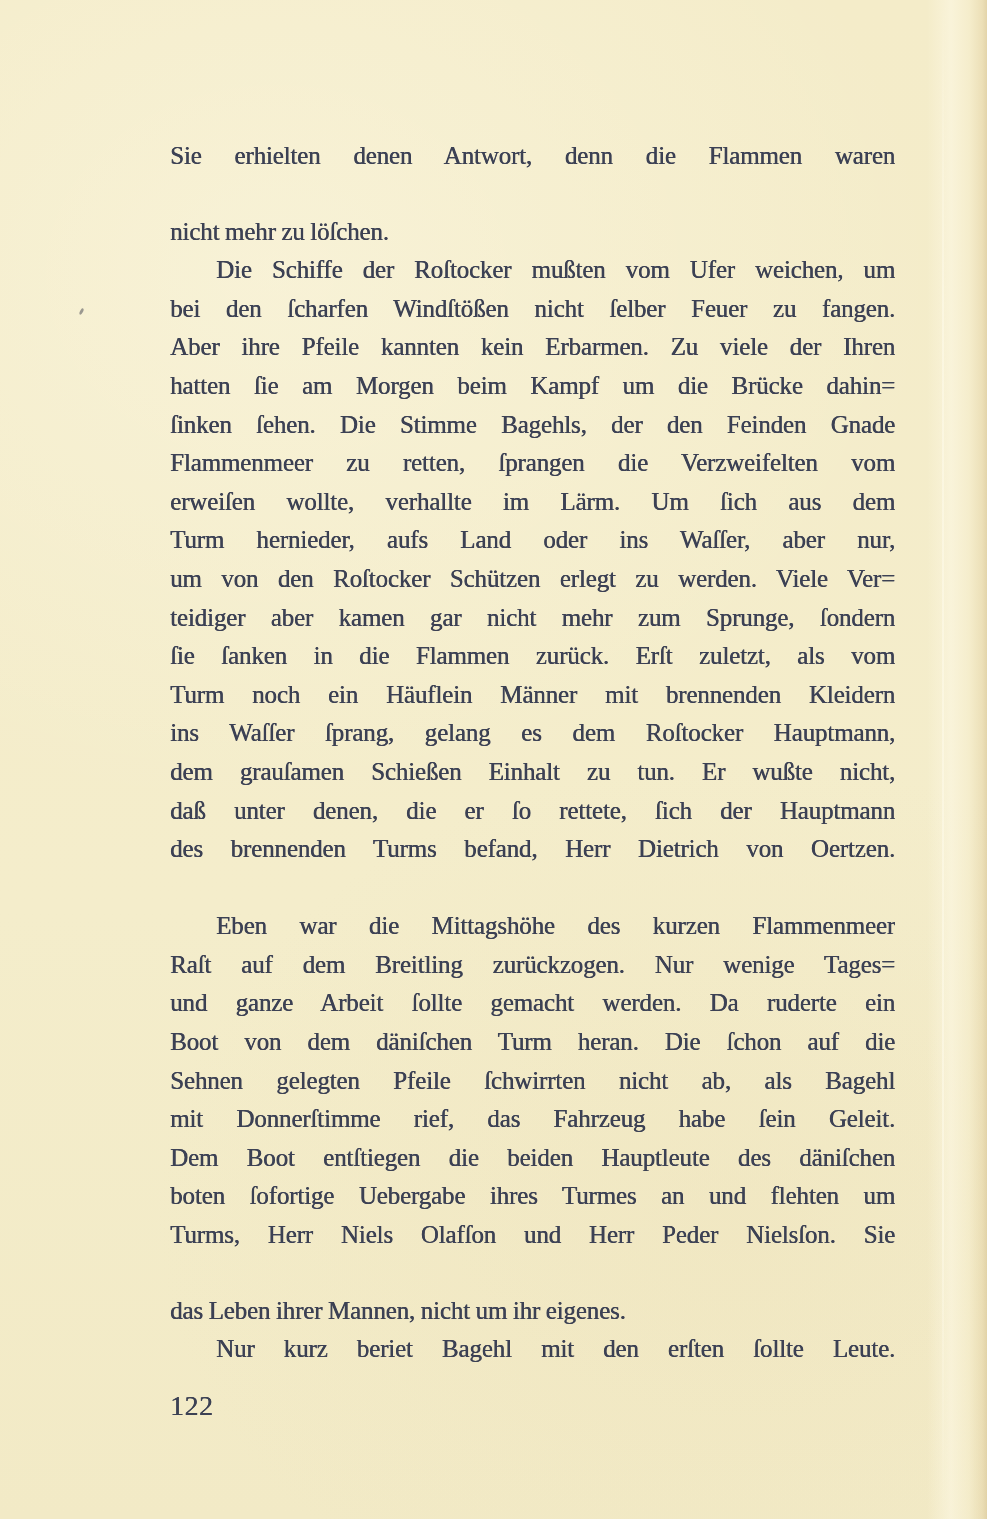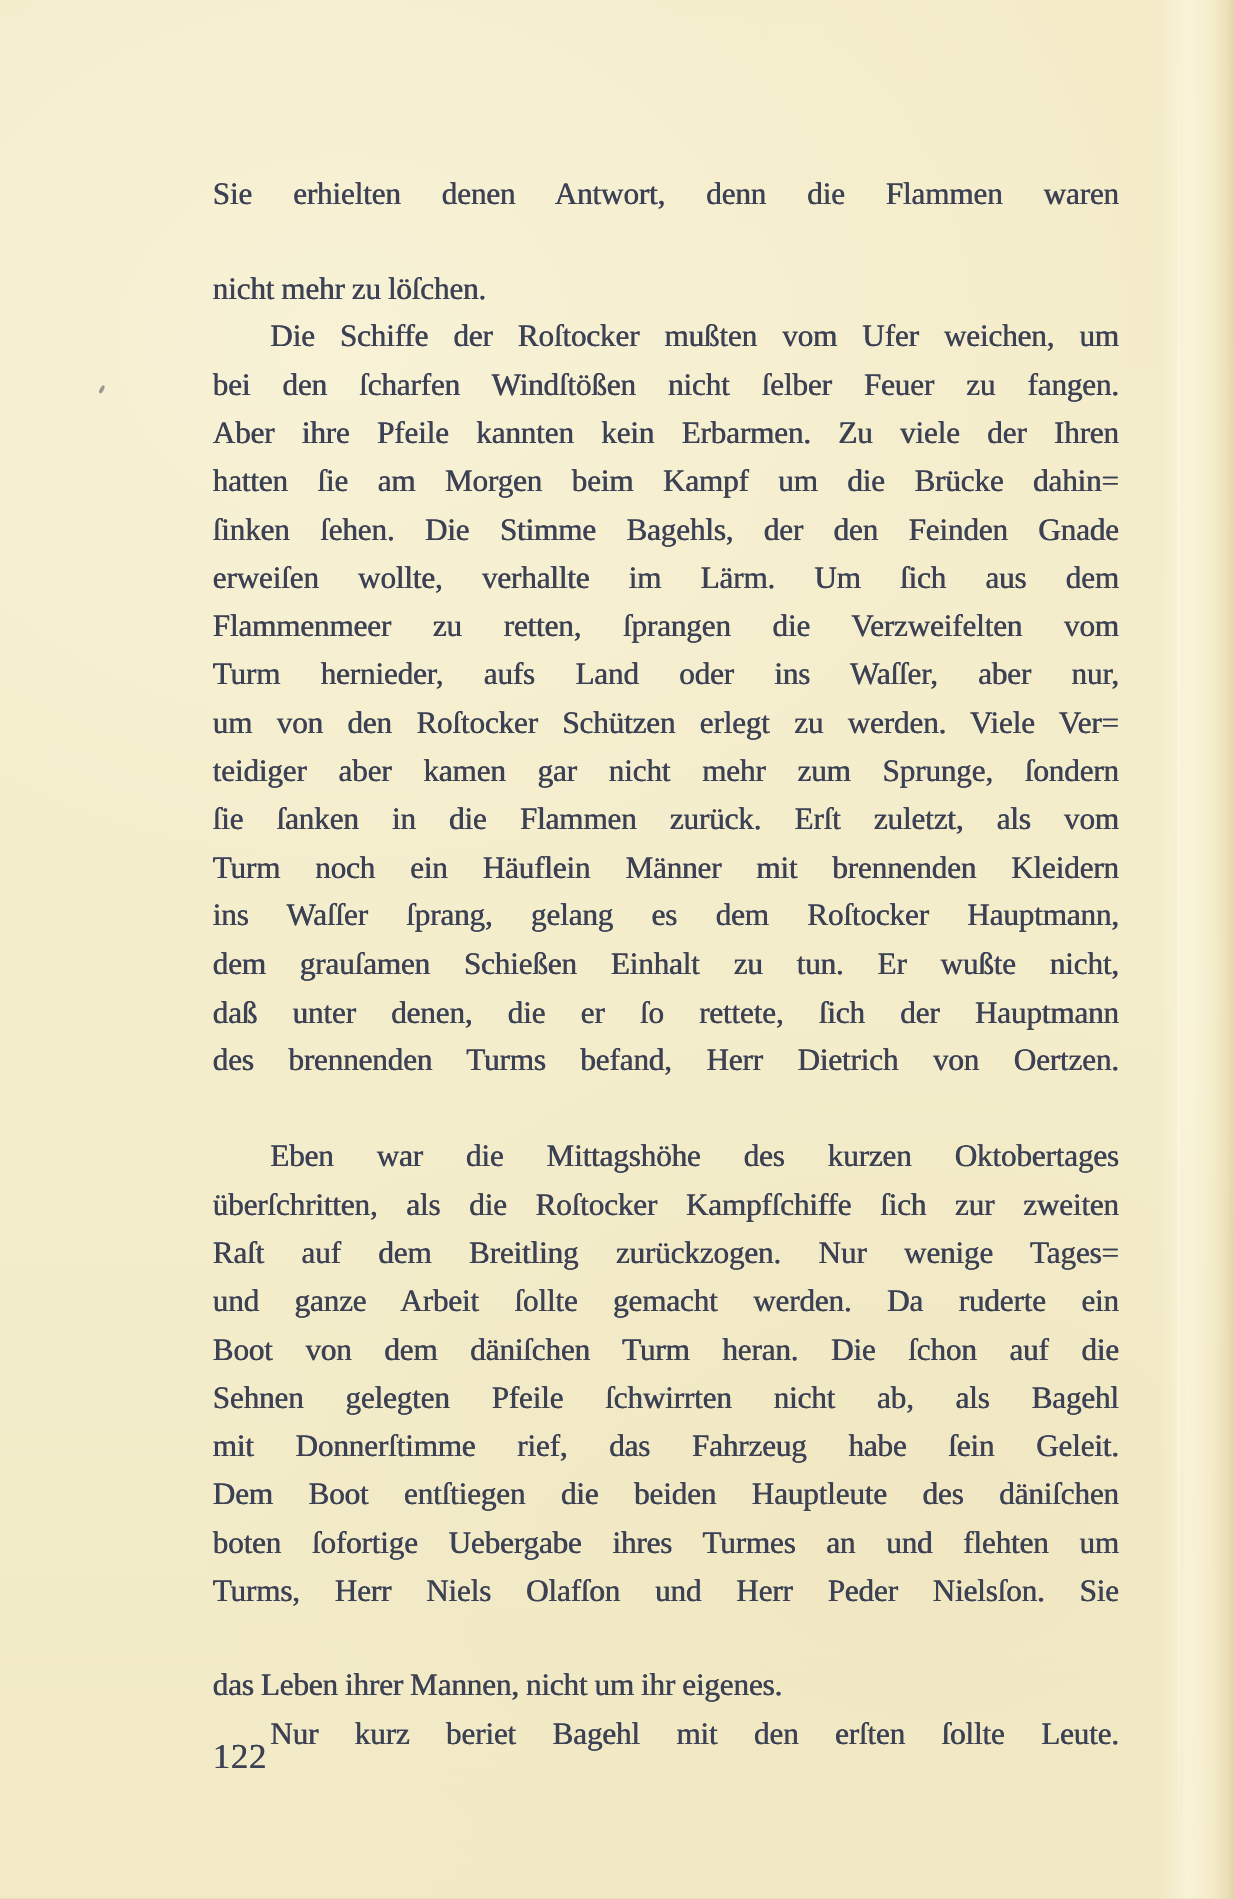--- a/index.html
+++ b/index.html
@@ -104,35 +104,34 @@
   <div class="paragraph">
         <div class="line">Sie erhielten denen Antwort, denn die Flammen waren</div>
         <div class="line line-end">nicht mehr zu löſchen.</div>
       </div>
       <div class="paragraph">
         <div class="line indent">Die Schiffe der Roſtocker mußten vom Ufer weichen, um</div>
         <div class="line">bei den ſcharfen Windſtößen nicht ſelber Feuer zu fangen.</div>
         <div class="line">Aber ihre Pfeile kannten kein Erbarmen. Zu viele der Ihren</div>
         <div class="line">hatten ſie am Morgen beim Kampf um die Brücke dahin=</div>
         <div class="line">ſinken ſehen. Die Stimme Bagehls, der den Feinden Gnade</div>
+        <div class="line">Flammenmeer zu retten, ſprangen die Verzweifelten vom</div>
         <div class="line">erweiſen wollte, verhallte im Lärm. Um ſich aus dem</div>
-        <div class="line">Flammenmeer zu retten, ſprangen die Verzweifelten vom</div>
         <div class="line">Turm hernieder, aufs Land oder ins Waſſer, aber nur,</div>
         <div class="line">um von den Roſtocker Schützen erlegt zu werden. Viele Ver=</div>
         <div class="line">teidiger aber kamen gar nicht mehr zum Sprunge, ſondern</div>
         <div class="line">ſie ſanken in die Flammen zurück. Erſt zuletzt, als vom</div>
         <div class="line">Turm noch ein Häuflein Männer mit brennenden Kleidern</div>
         <div class="line">ins Waſſer ſprang, gelang es dem Roſtocker Hauptmann,</div>
         <div class="line">dem grauſamen Schießen Einhalt zu tun. Er wußte nicht,</div>
         <div class="line">daß unter denen, die er ſo rettete, ſich der Hauptmann</div>
         <div class="line">des brennenden Turms befand, Herr Dietrich von Oertzen.</div>
       </div>
       <div class="paragraph space-before">
-        <div class="line indent">Eben war die Mittagshöhe des kurzen Oktobertages</div>
-        <div class="line">überſchritten, als die Roſtocker Kampfſchiffe ſich zur zweiten</div>
+        <div class="line indent">Eben war die Mittagshöhe des kurzen Flammenmeer</div>
         <div class="line">Raſt auf dem Breitling zurückzogen. Nur wenige Tages=</div>
         <div class="line">und ganze Arbeit ſollte gemacht werden. Da ruderte ein</div>
         <div class="line">Boot von dem däniſchen Turm heran. Die ſchon auf die</div>
         <div class="line">Sehnen gelegten Pfeile ſchwirrten nicht ab, als Bagehl</div>
         <div class="line">mit Donnerſtimme rief, das Fahrzeug habe ſein Geleit.</div>
         <div class="line">Dem Boot entſtiegen die beiden Hauptleute des däniſchen</div>
         <div class="line">boten ſofortige Uebergabe ihres Turmes an und flehten um</div>
         <div class="line">Turms, Herr Niels Olafſon und Herr Peder Nielsſon. Sie</div>
         <div class="line line-end">das Leben ihrer Mannen, nicht um ihr eigenes.</div>
       </div>

